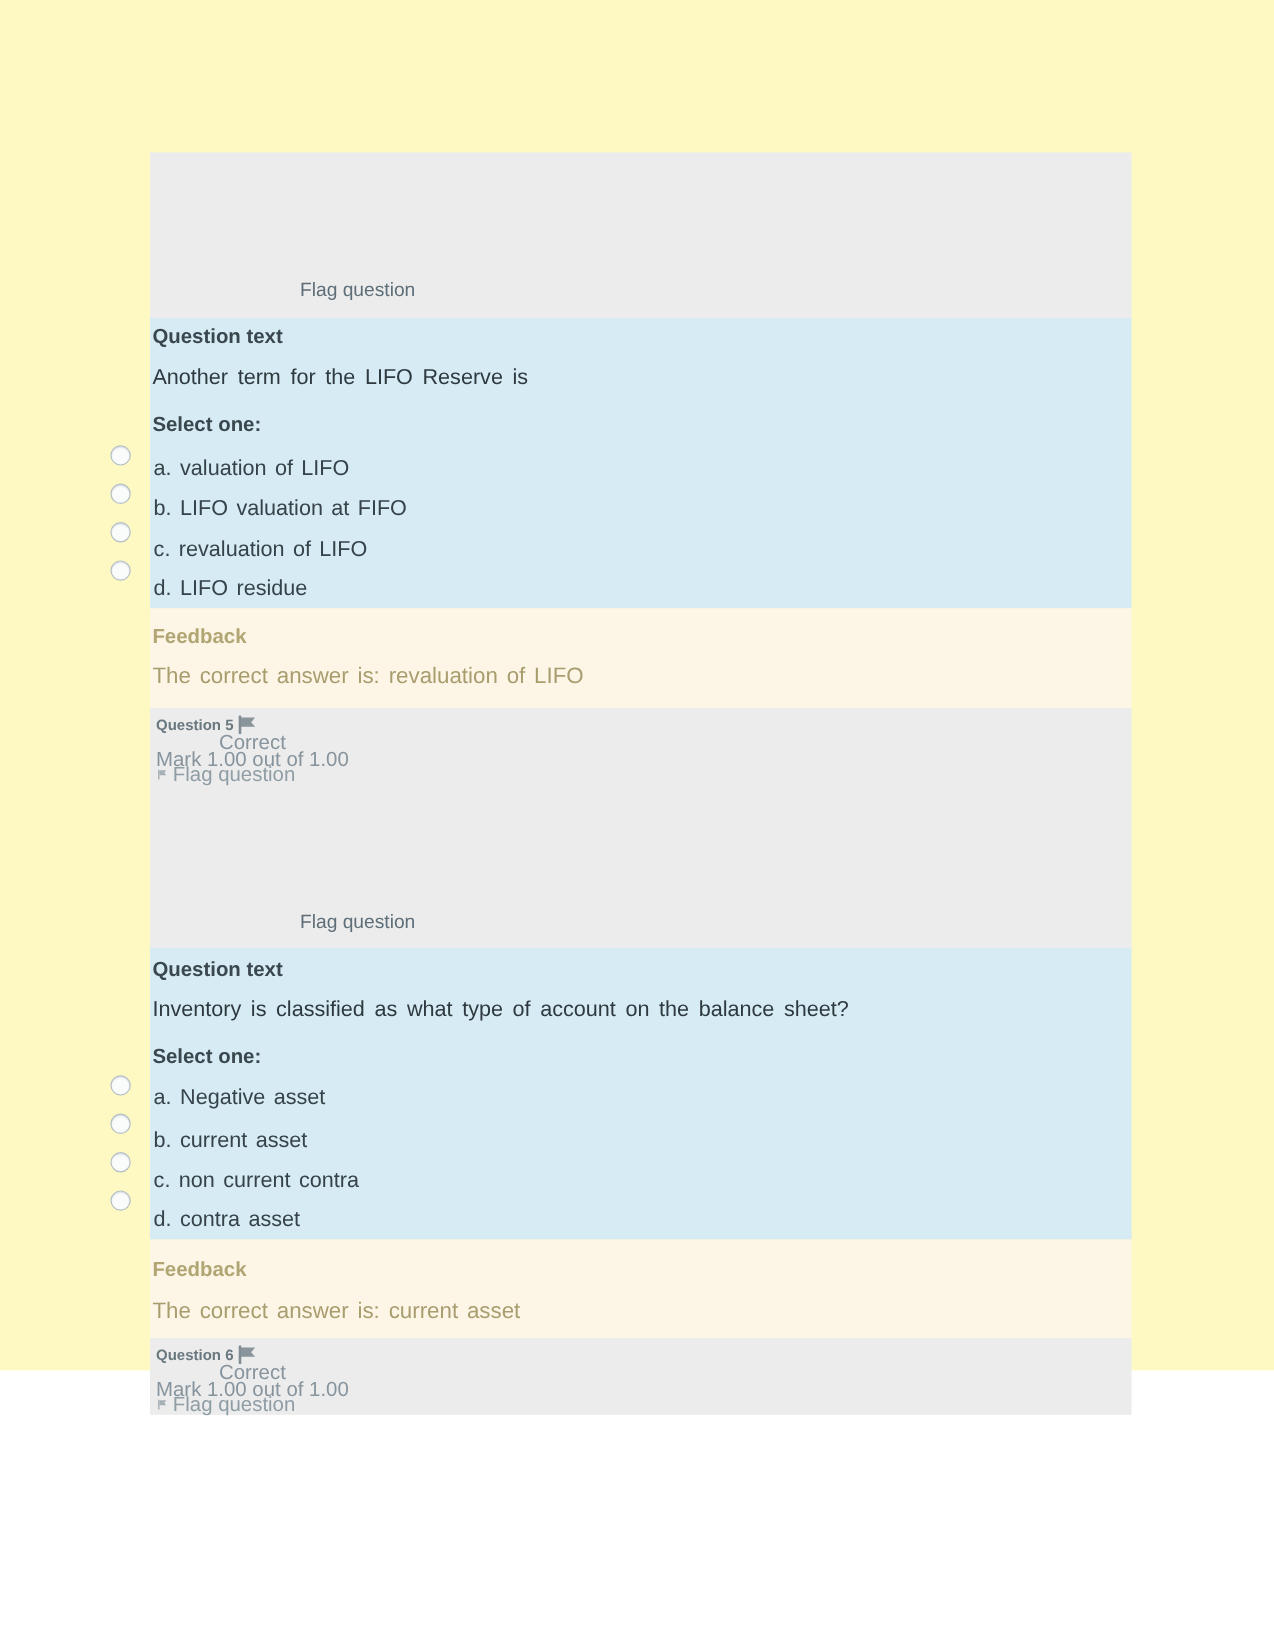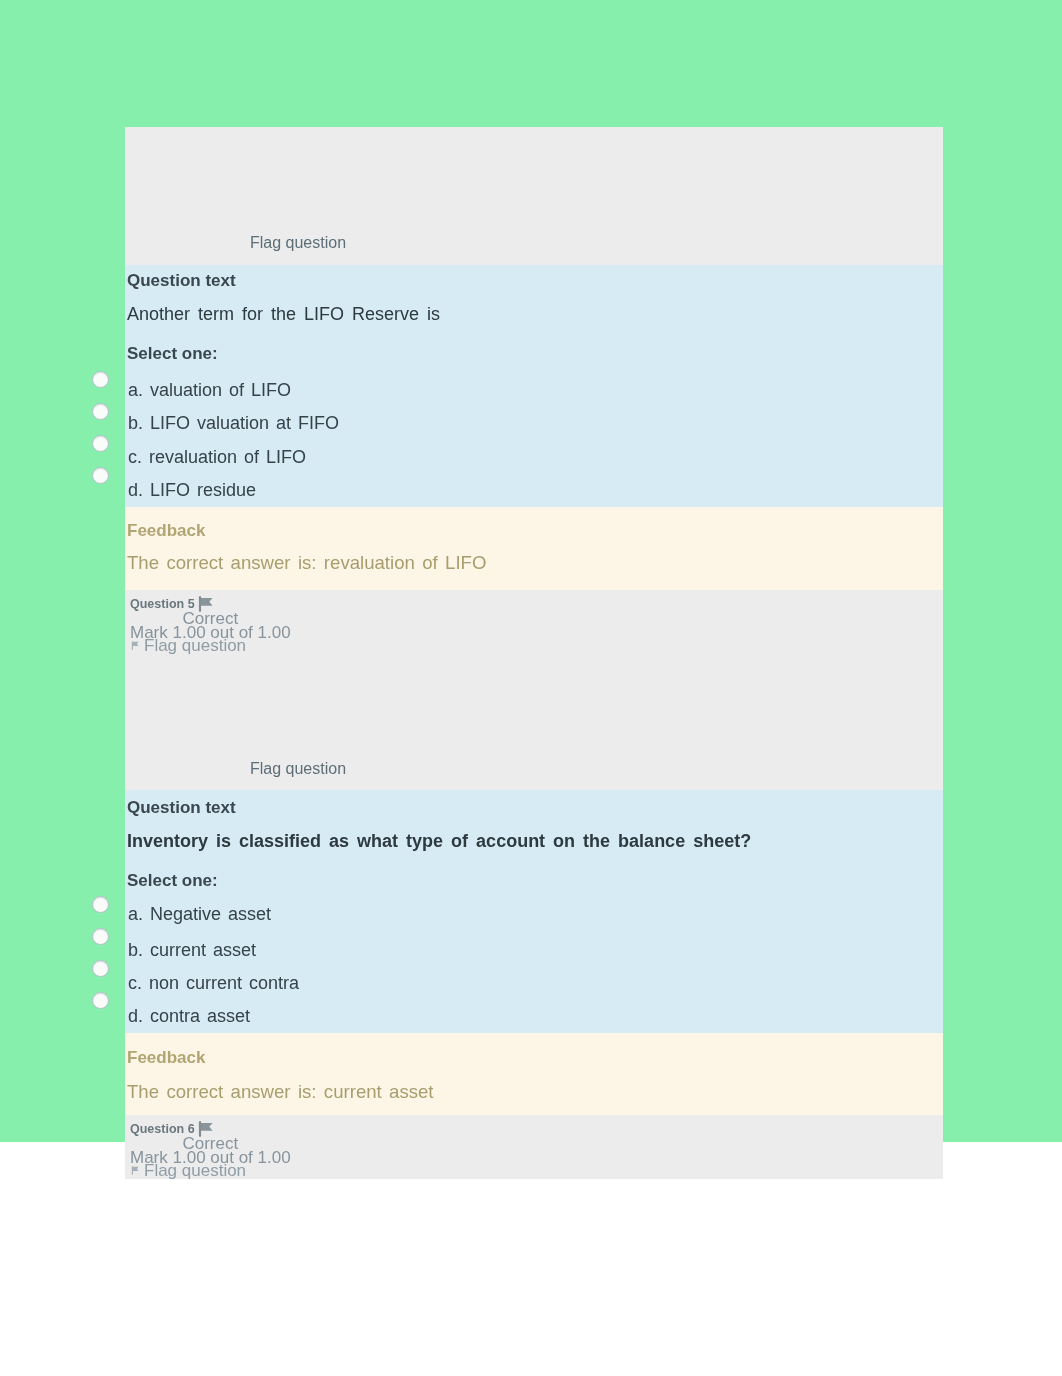--- a/index.html
+++ b/index.html
@@ -1,17 +1,17 @@
 <!DOCTYPE html>
 <html><head>
 <meta charset="utf-8">
 <style>
   html,body{margin:0;padding:0;background:#ffffff;}
   body{font-family:"Liberation Sans",sans-serif;width:1062px;height:1376px;overflow:hidden;-webkit-font-smoothing:antialiased;}
-  .page{position:relative;width:1062px;height:1142px;background:#86efac;}
+  .page{position:relative;width:1062px;height:1142px;background:#fef9c3;}
   .sec{position:absolute;left:0;width:818px;box-sizing:border-box;}
   .gray{background:#ececec;text-align:center;}
   .blue{background:#d6ebf3;}
   .yellow{background:#fdf6e6;}
   .flagq{position:absolute;font-size:16px;color:#5d6e78;}
   .lbl{font-size:17px;color:#3a474e;font-weight:bold;}
   .qtext{font-size:18px;color:#2e3940;word-spacing:3px;}
   .sel{font-size:17px;color:#3a474e;font-weight:bold;}
   .opt{font-size:18px;color:#37434a;word-spacing:2px;}
   .fbhead{font-size:17px;color:#b0a573;font-weight:bold;}
@@ -75,21 +75,21 @@
           </span>
           <span class="linky">Flag question</span>
         </div>
     </div>
   </div>
 
   <div class="flagq" style="left:250px;top:760px;">Flag question</div>
 
   <div class="sec blue" style="left:125px;top:790px;height:243px;width:818px;position:absolute">
     <div class="lbl" style="position:absolute;left:2px;top:8px;">Question text</div>
-    <div class="qtext" style="position:absolute;left:2px;top:41px;font-weight:bold;">Inventory is classified as what type of account on the balance sheet?</div>
+    <div class="qtext" style="position:absolute;left:2px;top:41px;">Inventory is classified as what type of account on the balance sheet?</div>
     <div class="sel" style="position:absolute;left:2px;top:81px;">Select one:</div>
     <div class="opt" style="position:absolute;left:3px;top:114px;"><span>a.</span> <span>Negative asset</span></div>
     <div class="opt" style="position:absolute;left:3px;top:150px;"><span>b.</span> <span>current asset</span></div>
     <div class="opt" style="position:absolute;left:3px;top:183px;"><span>c.</span> <span>non current contra</span></div>
     <div class="opt" style="position:absolute;left:3px;top:216px;"><span>d.</span> <span>contra asset</span></div>
   </div>
   <div class="radio" style="left:92px;top:896px;"></div>
   <div class="radio" style="left:92px;top:928px;"></div>
   <div class="radio" style="left:92px;top:960px;"></div>
   <div class="radio" style="left:92px;top:992px;"></div>

